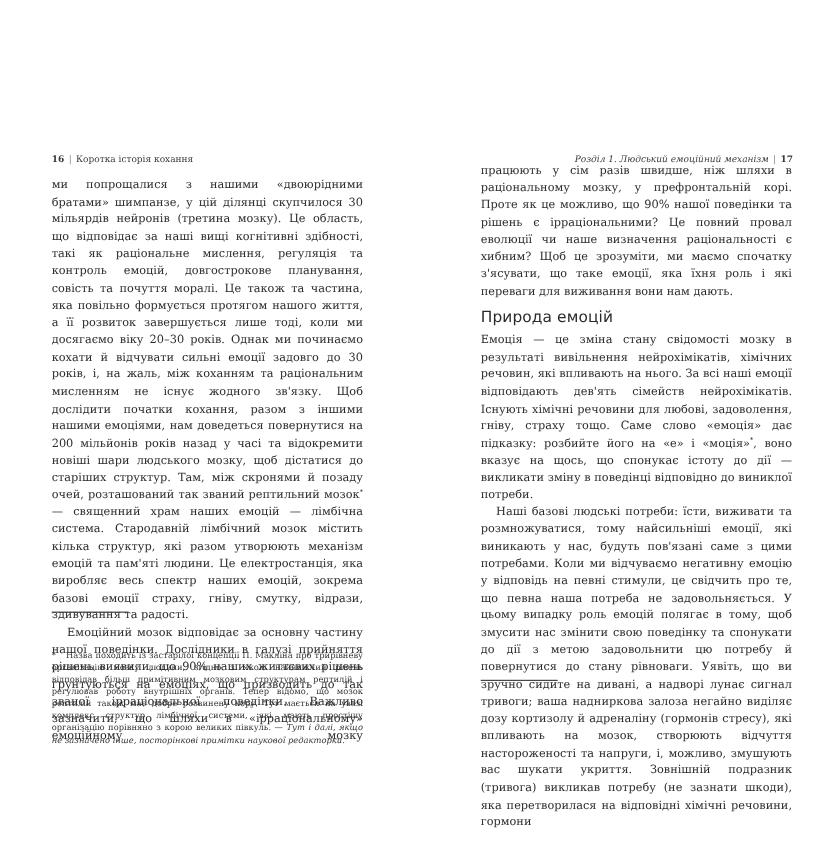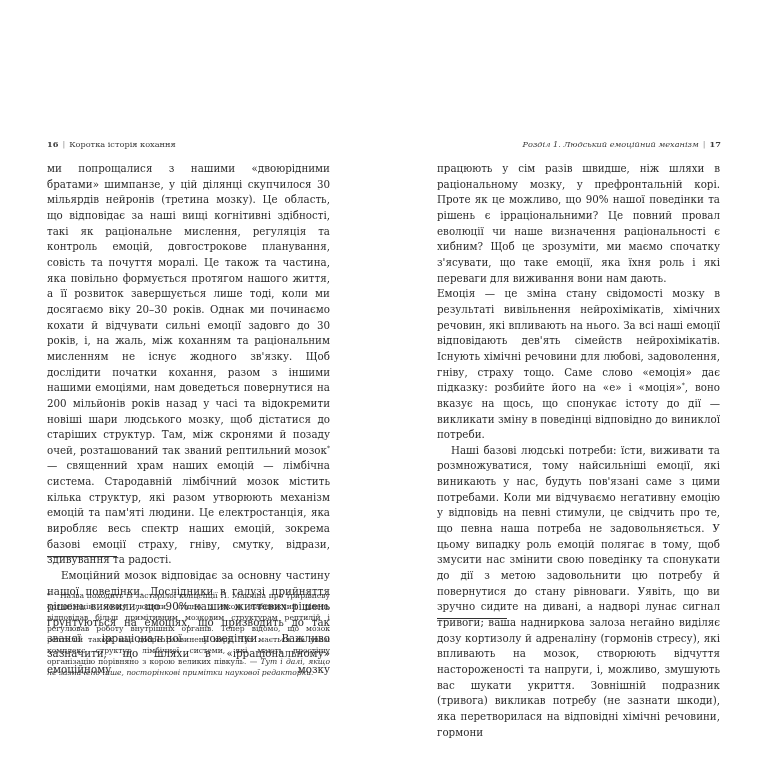--- a/index.html
+++ b/index.html
@@ -16,21 +16,21 @@
   .left .running-head { left: 47px; }
   .right .running-head { right: 42px; text-align: right; }
   .running-head .num { font-weight: bold; }
   .running-head .sep { color: #888; margin: 0 4px; }
   .running-head .title-it { font-style: italic; }
   .column {
     position: absolute; width: 283px; font-size: 10.3px; line-height: 15.65px;
     text-align: justify; hyphens: manual;
   }
   .left .column { left: 47px; top: 150px; }
-  .right .column { left: 56px; top: 150px; }
+  .right .column { left: 56px; top: 137px; }
   .column p { margin: 0; text-indent: 14px; }
   .column p.noindent { text-indent: 0; }
   .column p.last { text-align-last: justify; }
   .section-heading {
     font-family: "DejaVu Sans", sans-serif; font-weight: normal; font-size: 14px;
     margin: 9px 0 4px 0; color: #2b2b2b; letter-spacing: 0.1px;
   }
   .fn-rule {
     position: absolute; height: 0; border-top: 1px solid #333; width: 70px;
   }
@@ -61,17 +61,18 @@
     <span class="mark">*</span><span>Назва походить із застарілої концепції П. Макліна про трирівневу організацію мозку людини, згідно з якою найнижчий рівень відповідав більш примітивним мозковим структурам рептилій і регулював роботу внутрішніх органів. Тепер відомо, що мозок рептилій також має добре розвинену кору. Тут мається на увазі комплекс структур лімбічної системи, які мають простішу організацію порівняно з корою великих півкуль. — </span><span class="it">Тут і далі, якщо не зазначено інше, посторінкові примітки наукової редакторки.</span>
   </div>
 </div>
 
 <div class="page right">
   <div class="running-head">
     <span class="title-it">Розділ 1. Людський емоційний механізм</span><span class="sep">|</span><span class="num">17</span>
   </div>
   <div class="column">
     <p class="noindent">працюють у сім разів швидше, ніж шляхи в раціональному мозку, у префронтальній корі. Проте як це можливо, що 90% нашої поведінки та рішень є ірраціональними? Це повний провал еволюції чи наше визначення раціональності є хибним? Щоб це зрозуміти, ми маємо спочатку з'ясувати, що таке емоції, яка їхня роль і які переваги для виживання вони нам дають.</p>
+    <div class="section-heading">Природа емоцій</div>
     <p class="noindent"><span>Емоція — це зміна стану свідомості мозку в результаті вивільнення нейрохімікатів, хімічних речовин, які впливають на нього. За всі наші емоції відповідають дев'ять сімейств нейрохімікатів. Існують хімічні речовини для любові, задоволення, гніву, страху тощо. Саме слово «емоція» дає підказку: розбийте його на «е» і «моція»</span><sup class="fnref">*</sup><span>, воно вказує на щось, що спонукає істоту до дії — викликати зміну в поведінці відповідно до виниклої потреби.</span></p>
     <p class="last">Наші базові людські потреби: їсти, виживати та розмножуватися, тому найсильніші емоції, які виникають у нас, будуть пов'язані саме з цими потребами. Коли ми відчуваємо негативну емоцію у відповідь на певні стимули, це свідчить про те, що певна наша потреба не задовольняється. У цьому випадку роль емоцій полягає в тому, щоб змусити нас змінити свою поведінку та спонукати до дії з метою задовольнити цю потребу й повернутися до стану рівноваги. Уявіть, що ви зручно сидите на дивані, а надворі лунає сигнал тривоги; ваша надниркова залоза негайно виділяє дозу кортизолу й адреналіну (гормонів стресу), які впливають на мозок, створюють відчуття настороженості та напруги, і, можливо, змушують вас шукати укриття. Зовнішній подразник (тривога) викликав потребу (не зазнати шкоди), яка перетворилася на відповідні хімічні речовини, гормони</p>
   </div>
   <div class="fn-rule"></div>
 </div>
 
 </body></html>

